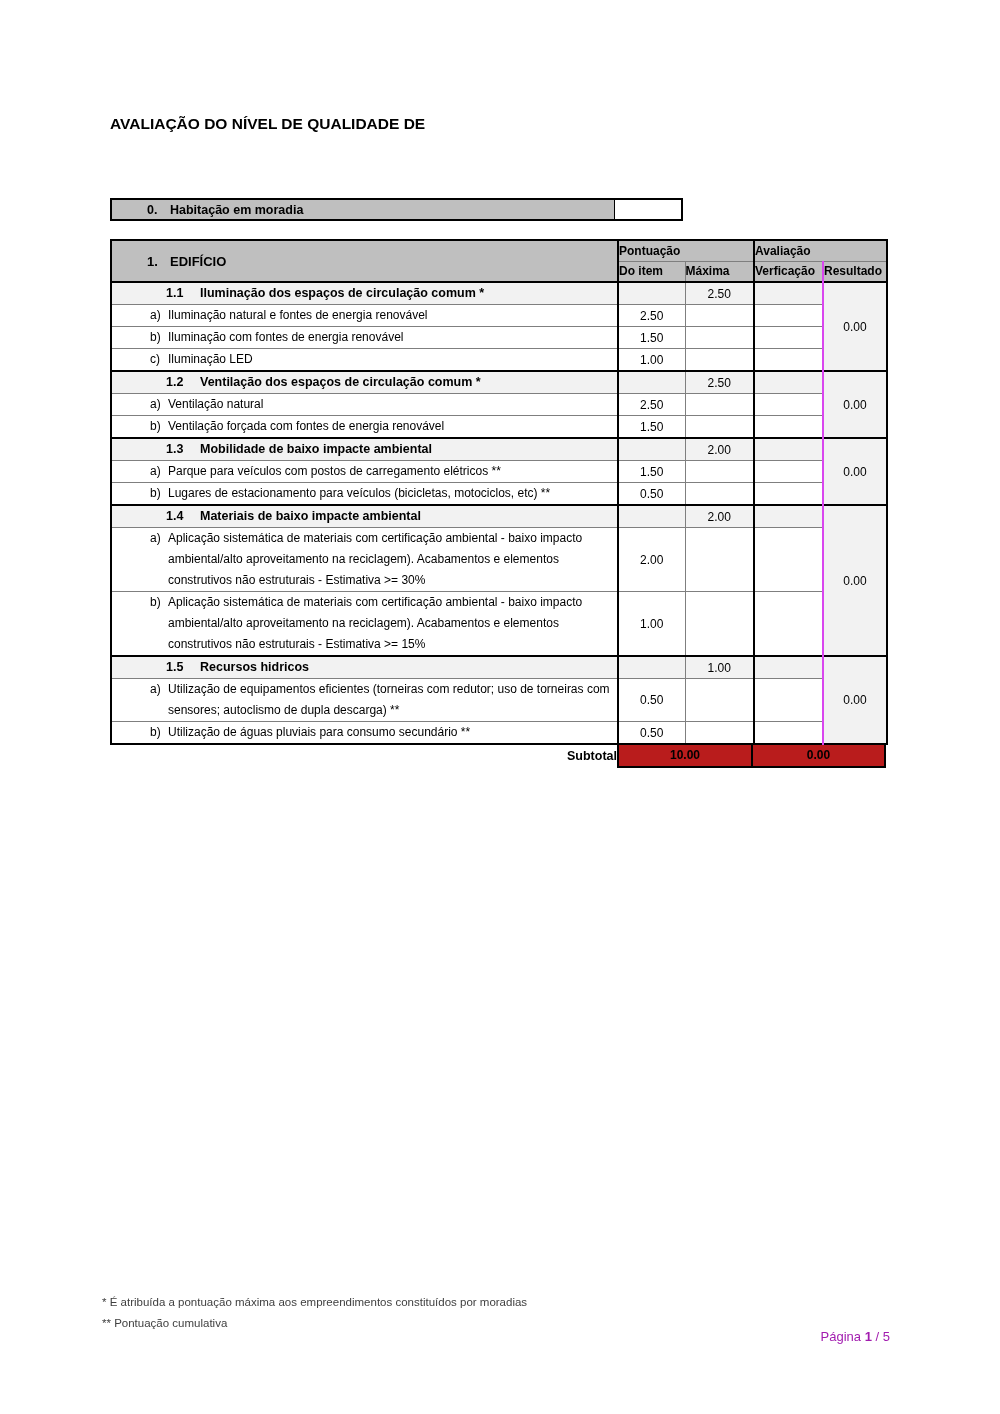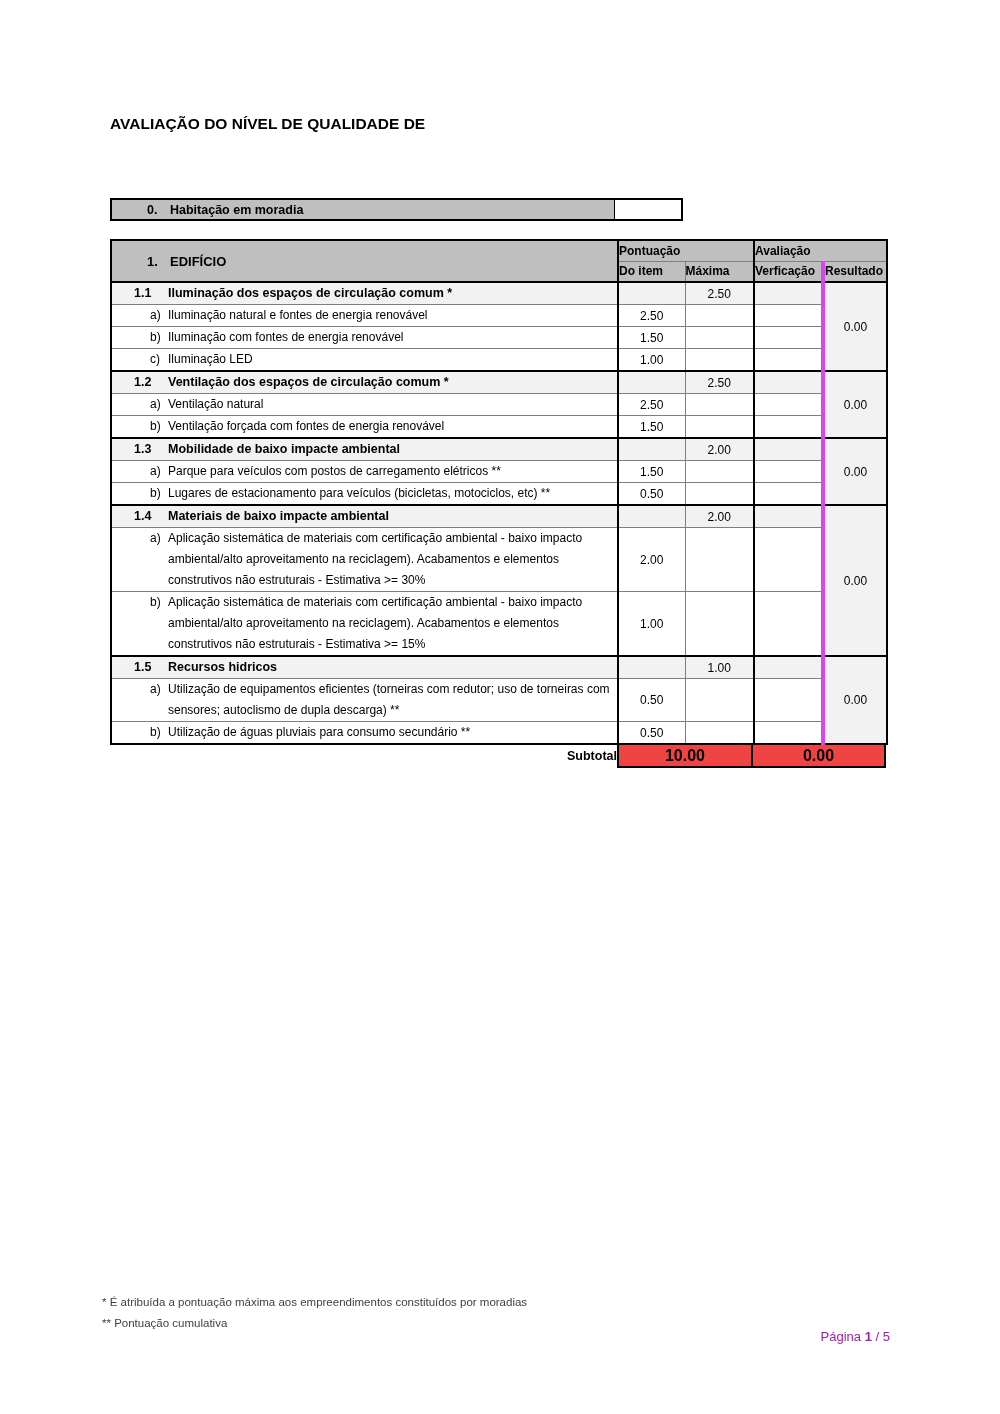--- a/index.html
+++ b/index.html
@@ -60,21 +60,21 @@
   }
   table.main td {
     padding: 0;
     vertical-align: middle;
     box-sizing: border-box;
   }
   
   td.c2 { border-left: 2px solid #000; }
   td.c3 { border-left: 1px solid #7f7f7f; }
   td.c4 { border-left: 2px solid #000; }
-  td.c5 { border-left: 4px solid #d946ef; margin-top: 10px; }
+  td.c5 { border-left: 2px solid #d946ef; margin-top: 10px; }
   
   tr.hdr td { background: #bfbfbf; font-weight: bold; text-align: left; }
   td.hdr-main {
     text-align: left !important;
     font-size: 13px;
   }
   td.hdr-main .cellflex { display: flex; padding-left: 35px; }
   td.hdr-main .num { flex: 0 0 23px; }
   tr.hdr1 td { height: 21px; }
   tr.hdr2 td { height: 21px; border-top: 1px solid #7f7f7f; }
@@ -94,44 +94,44 @@
   td.res { background: #f2f2f2 !important; }
   td.val { text-align: center; }
   
   td.desc .cellflex {
     display: flex;
     align-items: flex-start;
     line-height: 21px;
     padding-right: 6px;
   }
   tr.sec-row td.desc .cellflex { padding-left: 22px; font-weight: bold; font-size: 12.5px; }
-  tr.sec-row td.desc .num { flex: 0 0 34px; }
+  tr.sec-row td.desc .num { flex: 0 0 34px; margin-left: 32px; }
   tr.item-row td.desc .cellflex { padding-left: 38px; }
   tr.item-row td.desc .num { flex: 0 0 18px; }
   
   .subtotal-row {
     margin-left: 110px;
     width: 776px;
     display: flex;
     box-sizing: border-box;
   }
   .subtotal-label {
     flex: 0 0 507px;
     text-align: right;
     font-weight: bold;
     font-size: 12.5px;
     line-height: 23px;
     box-sizing: border-box;
   }
   .subtotal-val {
-    background: #ef4444;
+    background: #b91c1c;
     border: 2px solid #000;
     border-top: none;
     font-weight: bold;
-    font-size: 16px;
+    font-size: 12px;
     text-align: center;
     line-height: 21px;
     box-sizing: border-box;
   }
   .subtotal-val.pont { flex: 0 0 136px; }
   .subtotal-val.aval { flex: 0 0 133px; border-left: none; }
   
   .footnote {
     position: absolute;
     left: 102px;

